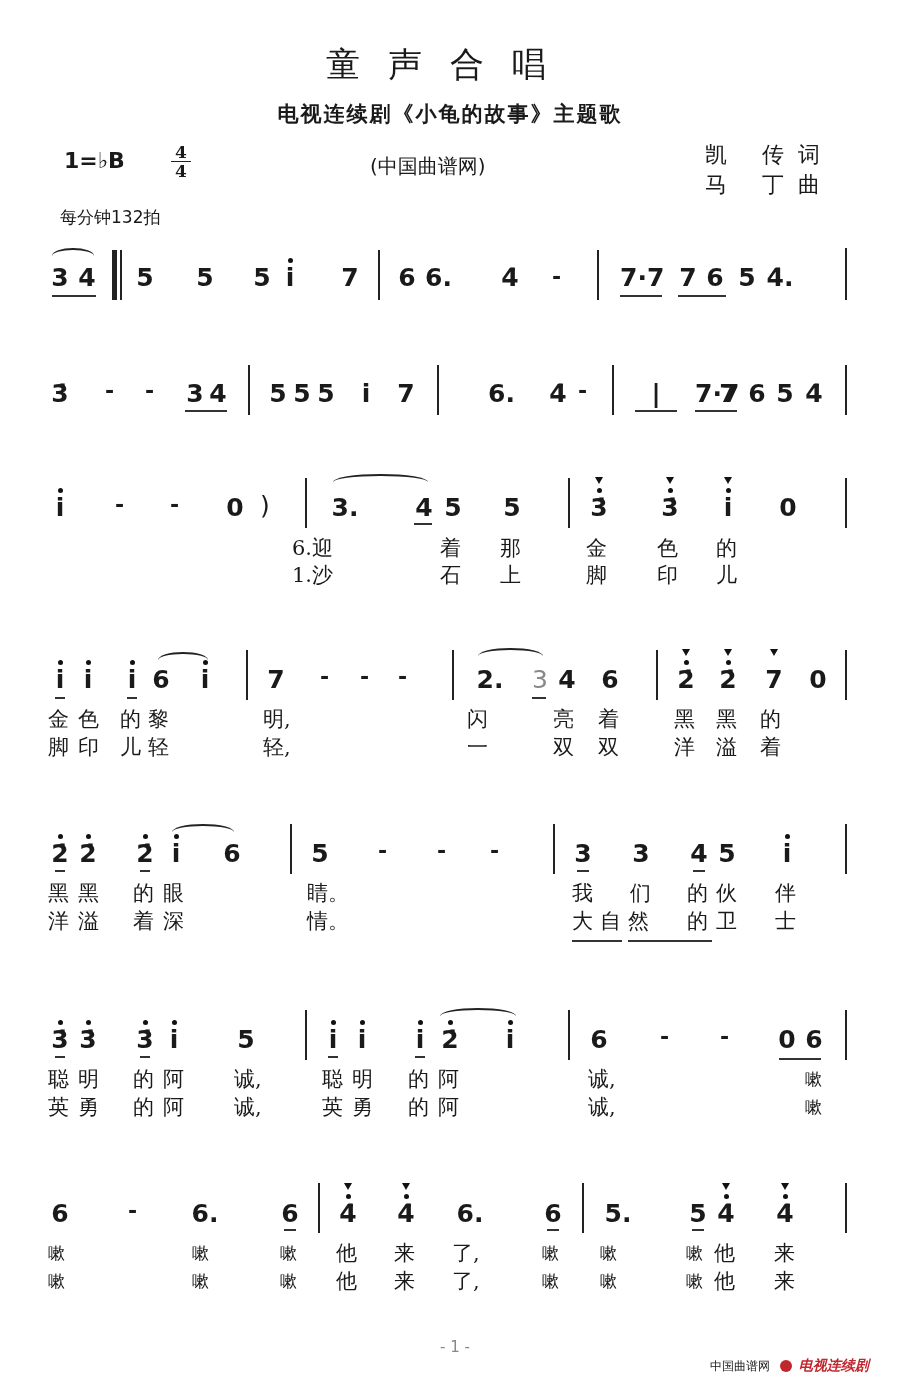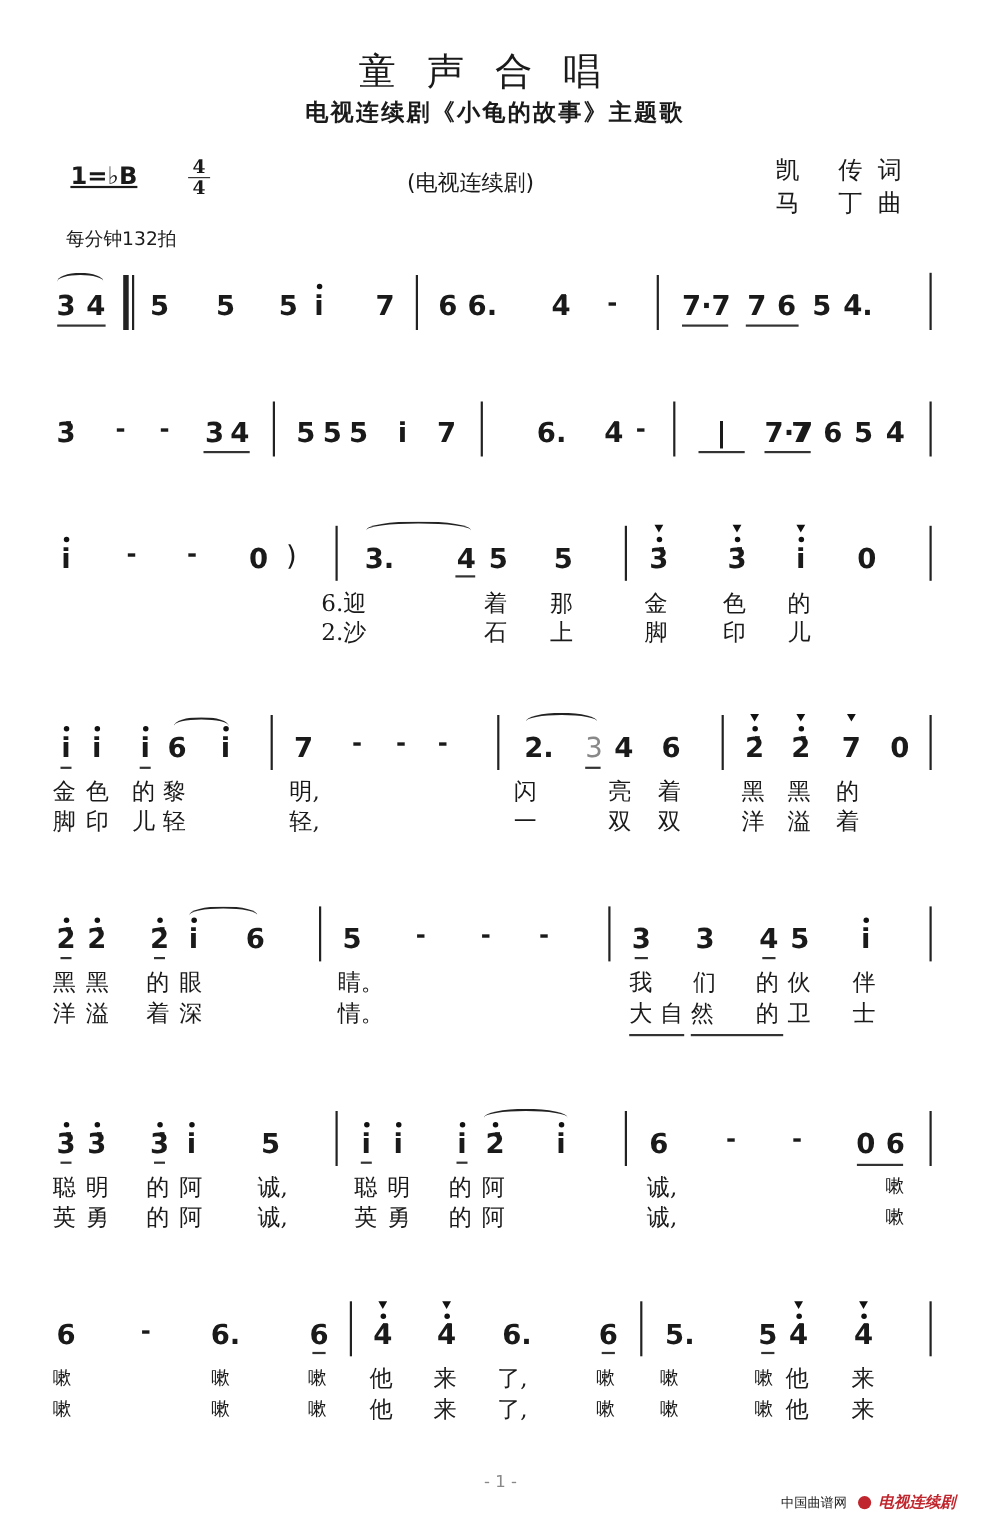--- a/index.html
+++ b/index.html
@@ -1,22 +1,22 @@
 <!DOCTYPE html>
 <html><head>
 <meta charset="utf-8">
 <style>
   html, body { margin:0; padding:0; }
   body { width:900px; height:1382px; background:#ffffff; position:relative; overflow:hidden;
          font-family:"DejaVu Sans", sans-serif; color:#1a1a1a; }
   .abs { position:absolute; }
   .title { left:0; width:900px; top:42px; text-align:center; font-family:"DejaVu Serif", serif;
            font-size:34px; letter-spacing:28px; font-weight:normal; }
-  .subtitle { left:0; width:900px; top:88px; text-align:center; font-size:21px; font-weight:bold; letter-spacing:2px; }
-  .key { left:64px; top:148px; font-size:22px; font-weight:bold;text-decoration:underline; }
+  .subtitle { left:0; width:900px; top:100px; text-align:center; font-size:21px; font-weight:bold; letter-spacing:2px; }
+  .key { left:64px; top:148px; font-size:22px; font-weight:bold; }
   .timesig { left:170px; top:143px; width:22px; text-align:center; font-weight:bold; font-family:"DejaVu Serif", serif; font-size:17px; line-height:18px; }
   .timesig .line { border-top:1.5px solid #222; margin:0 1px; }
   .perf { left:370px; top:153px; font-size:20px; }
   .credit { left:705px; font-size:22px; letter-spacing:14px; }
   .tempo { left:60px; top:206px; font-size:17px; }
   .note { position:absolute; font-weight:bold; font-size:25px; width:20px; text-align:center; line-height:28px; }
   .dot-above::before { content:""; position:absolute; left:8px; top:-6px; width:5px; height:5px; border-radius:50%; background:#111; }
   .accent::after { content:""; position:absolute; left:6px; top:-17px; border-left:4px solid transparent; border-right:4px solid transparent; border-top:7px solid #111; }
   .ul { position:absolute; height:1.5px; background:#333; }
   .bar { position:absolute; width:2px; background:#222; }
@@ -32,21 +32,21 @@
 <body>
 
 <div class="abs title">童声合唱</div>
 <div class="abs subtitle">电视连续剧《小龟的故事》主题歌</div>
 <div class="abs key">1=♭B</div>
 <div class="abs timesig">
   <div>4</div>
   <div class="line"></div>
   <div>4</div>
 </div>
-<div class="abs perf">(电视连续剧)</div>
+<div class="abs perf">(中国曲谱网)</div>
 <div class="abs credit" style="top:140px">凯 传词</div>
 <div class="abs credit" style="top:170px">马 丁曲</div>
 <div class="abs tempo">每分钟132拍</div>
 
 <div>
   <div class="slur" style="left:52px;top:248px;width:42px;"></div>
   <span class="note" style="left:50px;top:264px">3</span>
   <span class="note" style="left:77px;top:264px">4</span>
   <div class="ul" style="left:52px;top:295px;width:44px"></div>
   <div class="bar thick" style="left:112px;top:250px;height:50px"></div>
@@ -119,21 +119,21 @@
   <span class="note dot-above accent" style="left:660px;top:494px">3̇</span>
   <span class="note dot-above accent" style="left:718px;top:494px">i</span>
   <span class="note" style="left:778px;top:494px">0</span>
   <div class="bar" style="left:845px;top:478px;height:50px"></div>
   <span class="lyric" style="left:292px;top:535px">6.迎</span>
   <span class="lyric" style="left:440px;top:535px">着</span>
   <span class="lyric" style="left:500px;top:535px">那</span>
   <span class="lyric" style="left:586px;top:535px">金</span>
   <span class="lyric" style="left:657px;top:535px">色</span>
   <span class="lyric" style="left:716px;top:535px">的</span>
-  <span class="lyric" style="left:292px;top:562px">2.沙</span>
+  <span class="lyric" style="left:292px;top:562px">1.沙</span>
   <span class="lyric" style="left:440px;top:562px">石</span>
   <span class="lyric" style="left:500px;top:562px">上</span>
   <span class="lyric" style="left:586px;top:562px">脚</span>
   <span class="lyric" style="left:657px;top:562px">印</span>
   <span class="lyric" style="left:716px;top:562px">儿</span>
 </div>
 
 <div>
   <span class="note dot-above" style="left:50px;top:666px">i</span>
   <span class="note dot-above" style="left:78px;top:666px">i</span>

